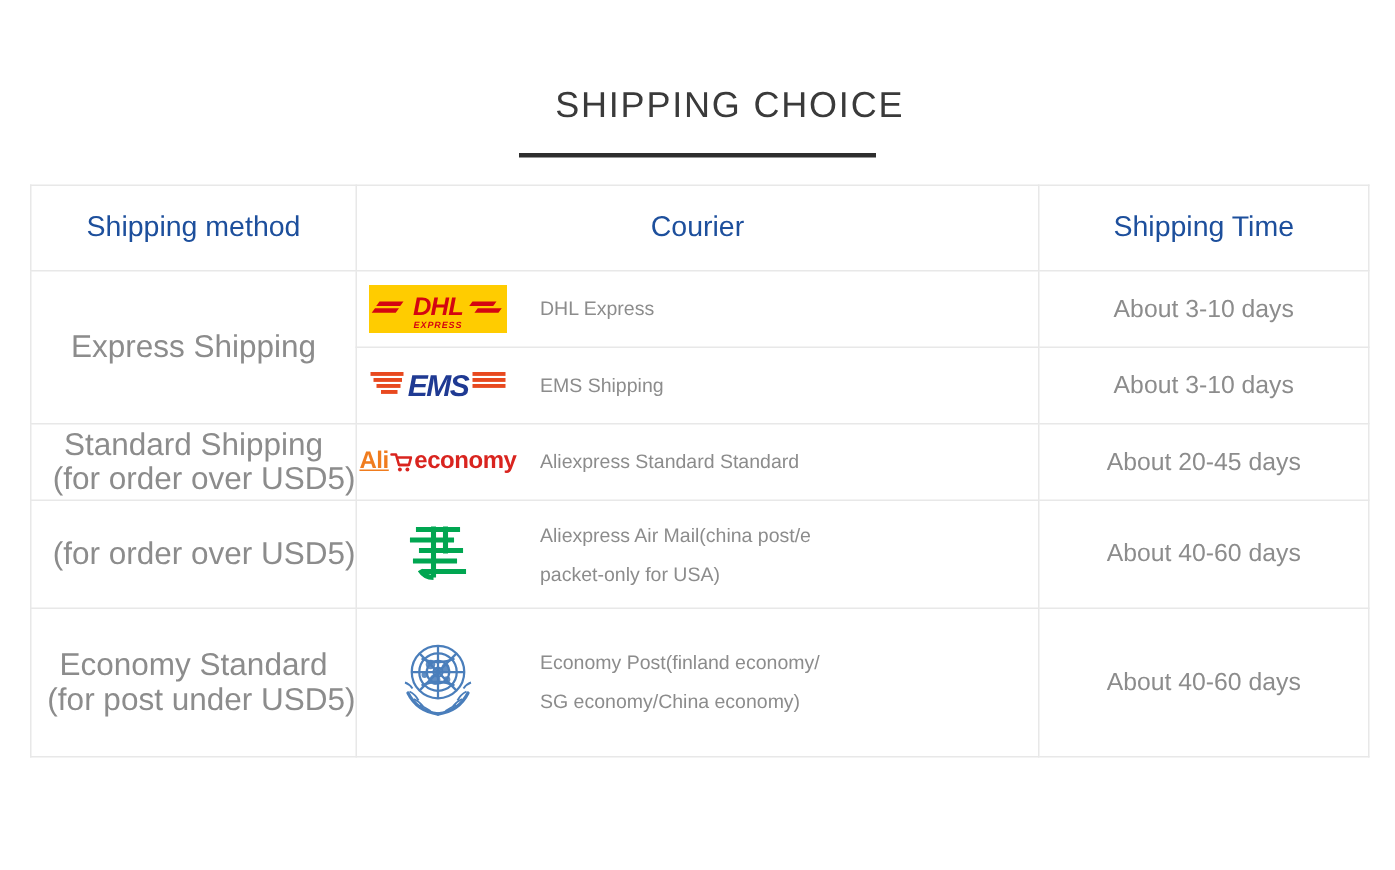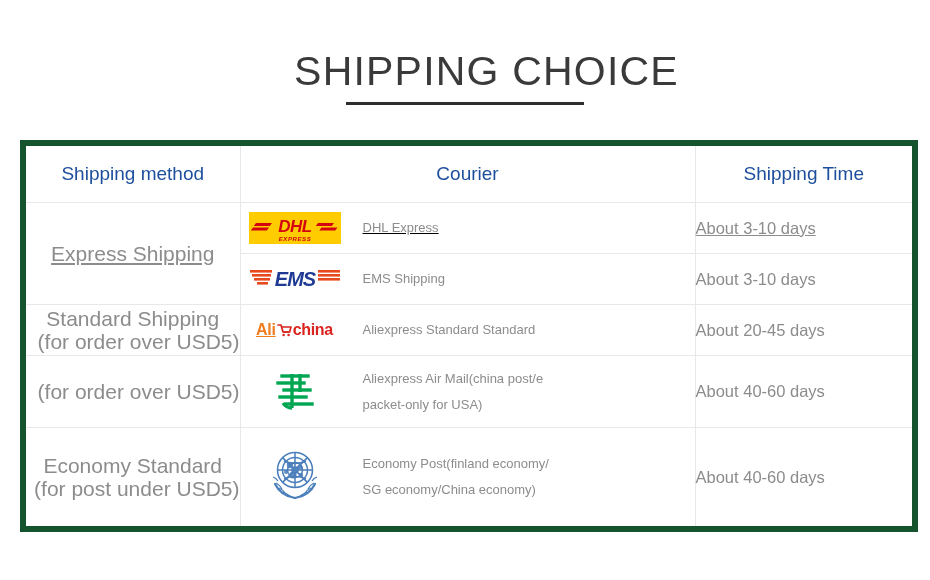--- a/index.html
+++ b/index.html
@@ -23,45 +23,45 @@
 
   
   .title-block {
     position: absolute;
     left: 0;
     top: 52px;
     width: 930px;
     text-align: center;
   }
   .title-text {
-    font-size: 41px;
+    font-size: 24px;
     letter-spacing: 1.2px;
     color: #3a3a3a;
     font-weight: 400;
     line-height: 38px;
     font-family: "Liberation Sans", sans-serif;
     margin-left: 43px;
   }
   .title-rule {
     width: 238px;
     height: 3px;
     background: #2e2e2e;
     margin: 12px auto 0 auto;
   }
 
   
   .table {
     position: absolute;
     left: 20px;
-    top: 140px;
+    top: 123px;
     width: 892px;
     border-collapse: collapse;
     table-layout: fixed;
     background: #ffffff;
-    border: 6px solid #14532d;
+    border: 1px solid #14532d;
   }
   .table td {
     border: 1px solid #e8e8e8;
     padding: 0;
     vertical-align: middle;
   }
 
   col.c-method { width: 217px; }
   col.c-courier { width: 455px; }
   col.c-time { width: 220px; }
@@ -107,27 +107,27 @@
   }
   .courier-label {
     color: #8c8c8c;
     font-size: 13px;
     line-height: 26px;
     padding-left: 14px;
   }
 
   
   .time-cell {
-    text-align: left;
+    text-align: center;
     color: #8c8c8c;
     font-size: 16.5px;
   }
 
   
-  .r-dhl td { height: 50px; text-decoration: underline; }
+  .r-dhl td { height: 50px; }
   .r-ems td { height: 50px; }
   .r-ali td { height: 50px; }
   .r-air td { height: 71px; }
   .r-eco td { height: 98px; }
 
   
   .dhl {
     width: 92px;
     height: 32px;
     background: #ffcc00;
@@ -252,21 +252,21 @@
               <span class="alix">
                 <span class="ali">Ali</span>
                 <span class="cart">
                   <svg width="15" height="14" viewBox="0 0 15 14" xmlns="http://www.w3.org/2000/svg">
                     <path d="M1 2 h3 l2 7 h6" fill="none" stroke="#d9241f" stroke-width="1.7" stroke-linecap="round" stroke-linejoin="round"></path>
                     <path d="M5 4 h9 l-1.4 5 H6" fill="none" stroke="#d9241f" stroke-width="1.7" stroke-linejoin="round"></path>
                     <circle cx="6.6" cy="12" r="1.3" fill="#d9241f"></circle>
                     <circle cx="11.6" cy="12" r="1.3" fill="#d9241f"></circle>
                   </svg>
                 </span>
-                <span class="xp">china</span>
+                <span class="xp">economy</span>
               </span>
             </div>
             <div class="courier-label">Aliexpress Standard Standard</div>
           </div>
         </td>
         <td class="time-cell">About 20-45 days</td>
       </tr>
 
       <tr class="r-air">
         <td class="method-cell">

